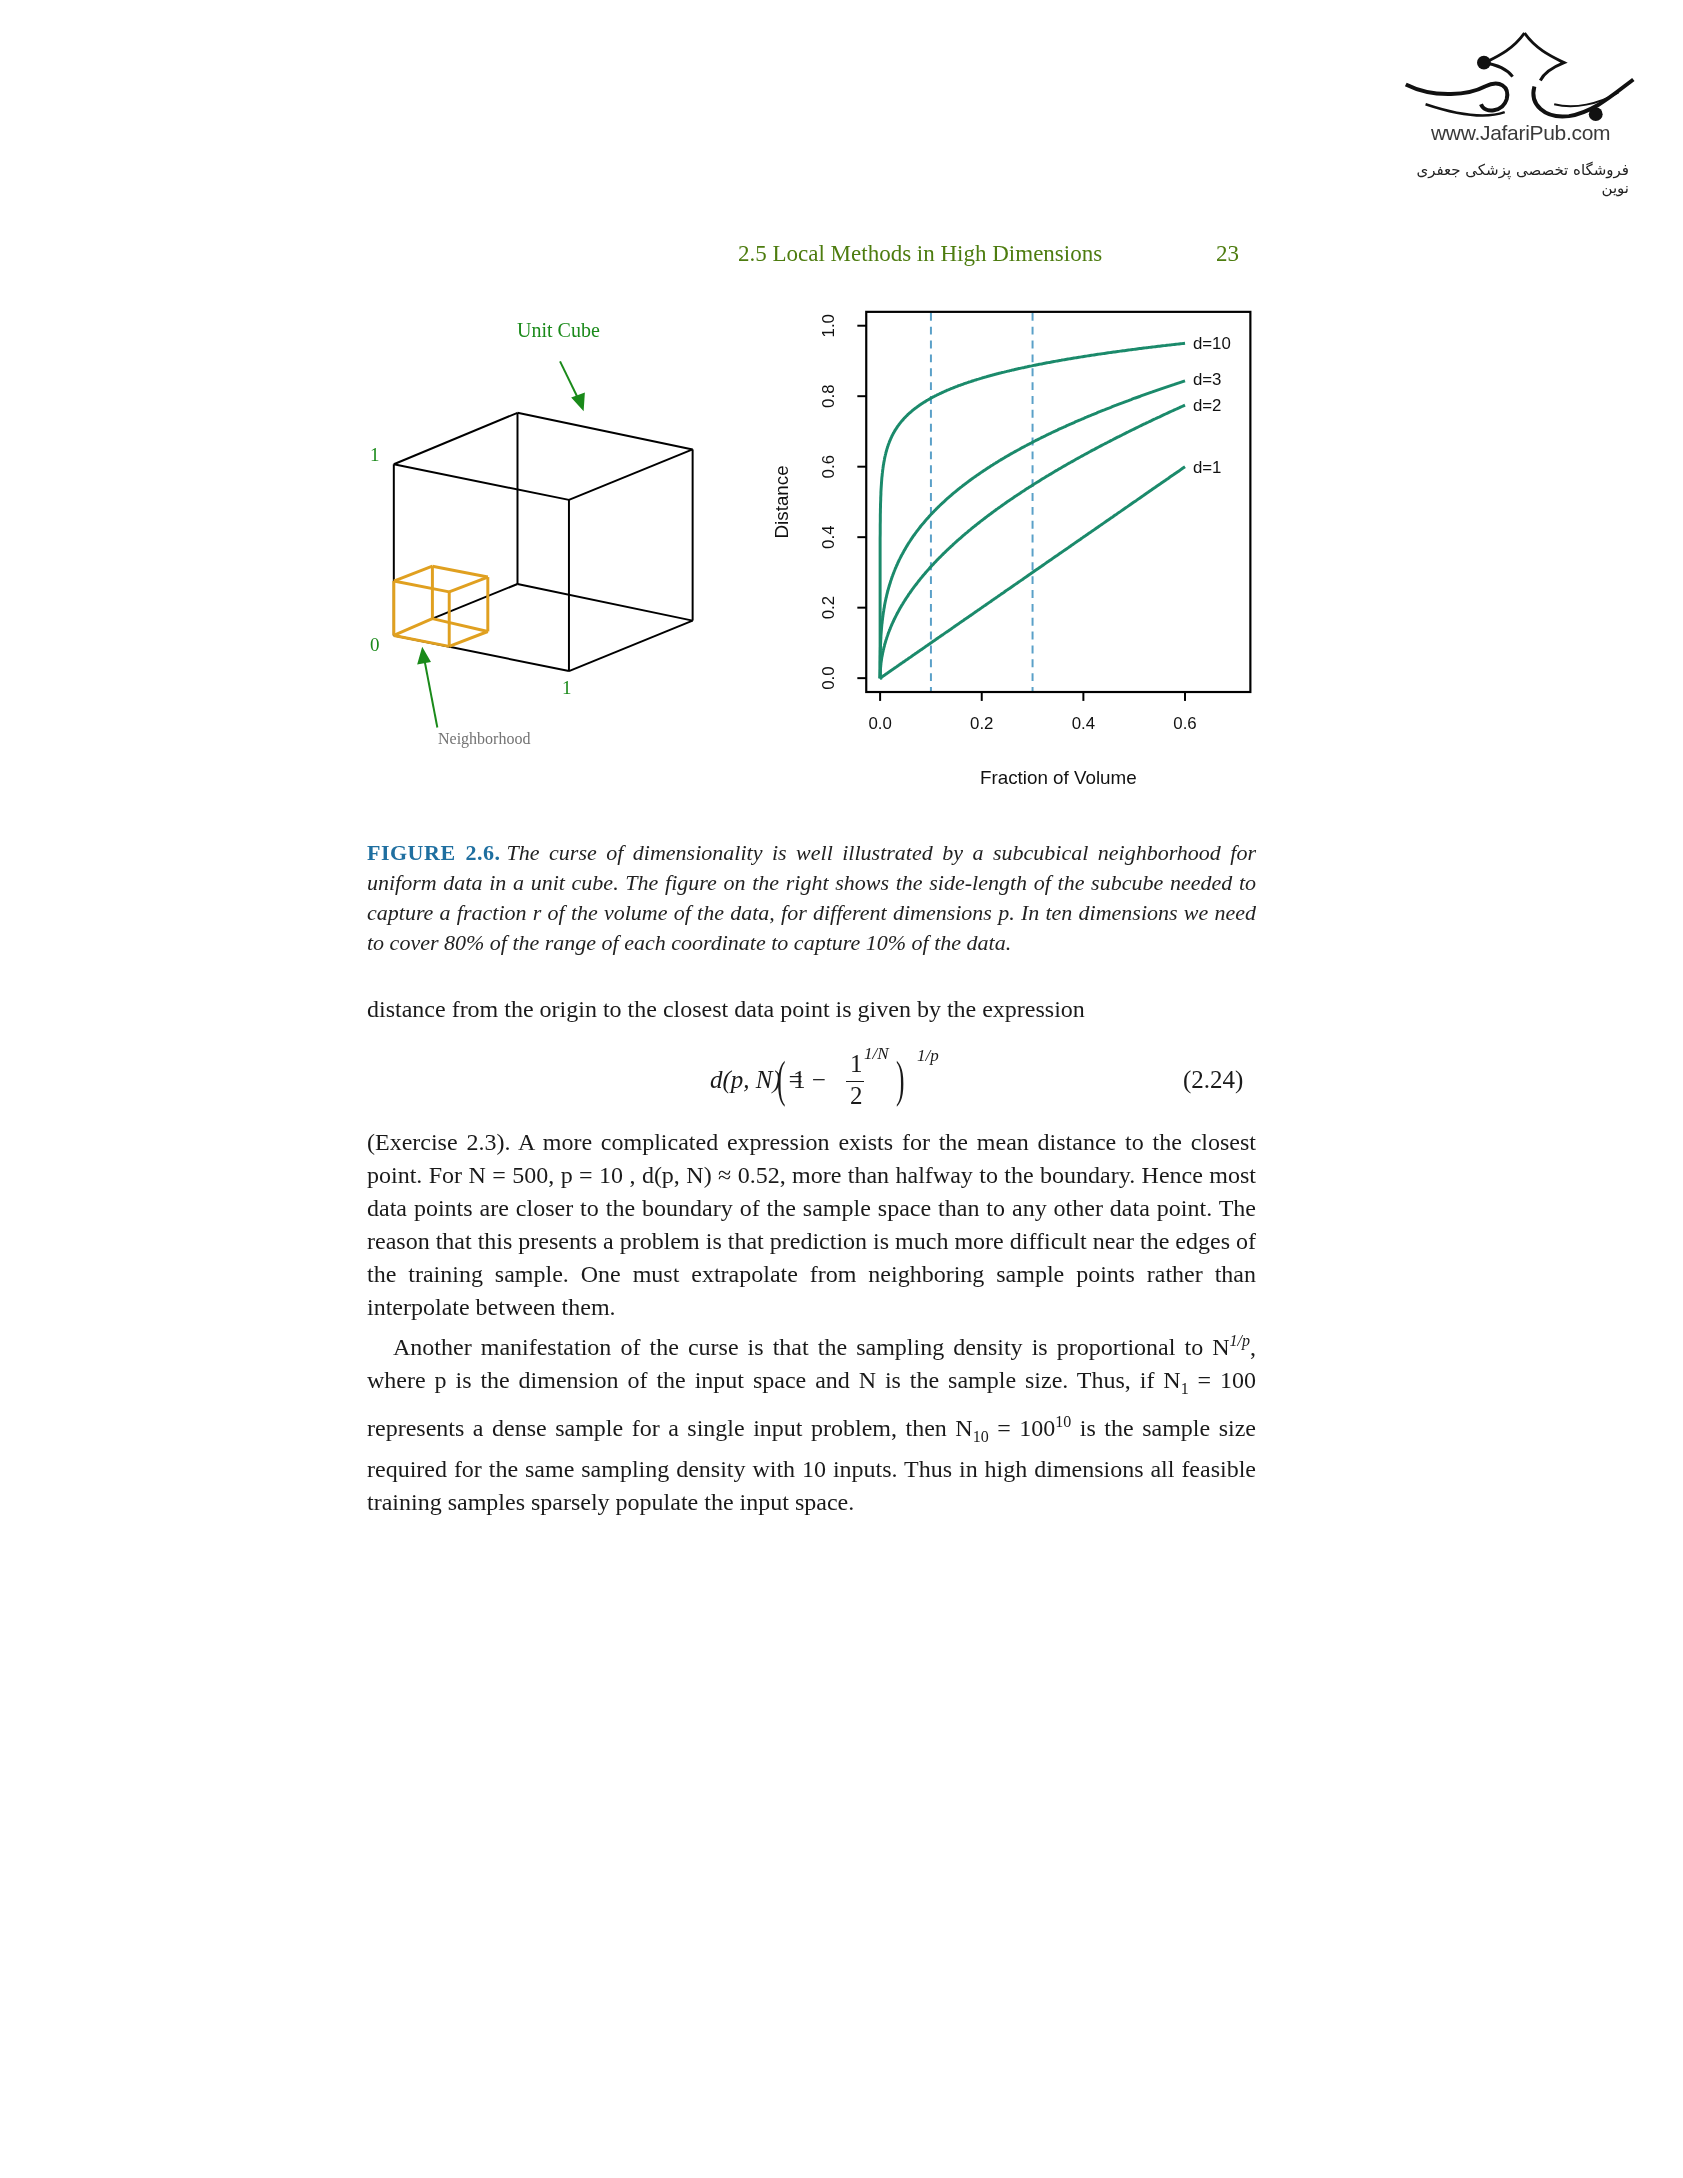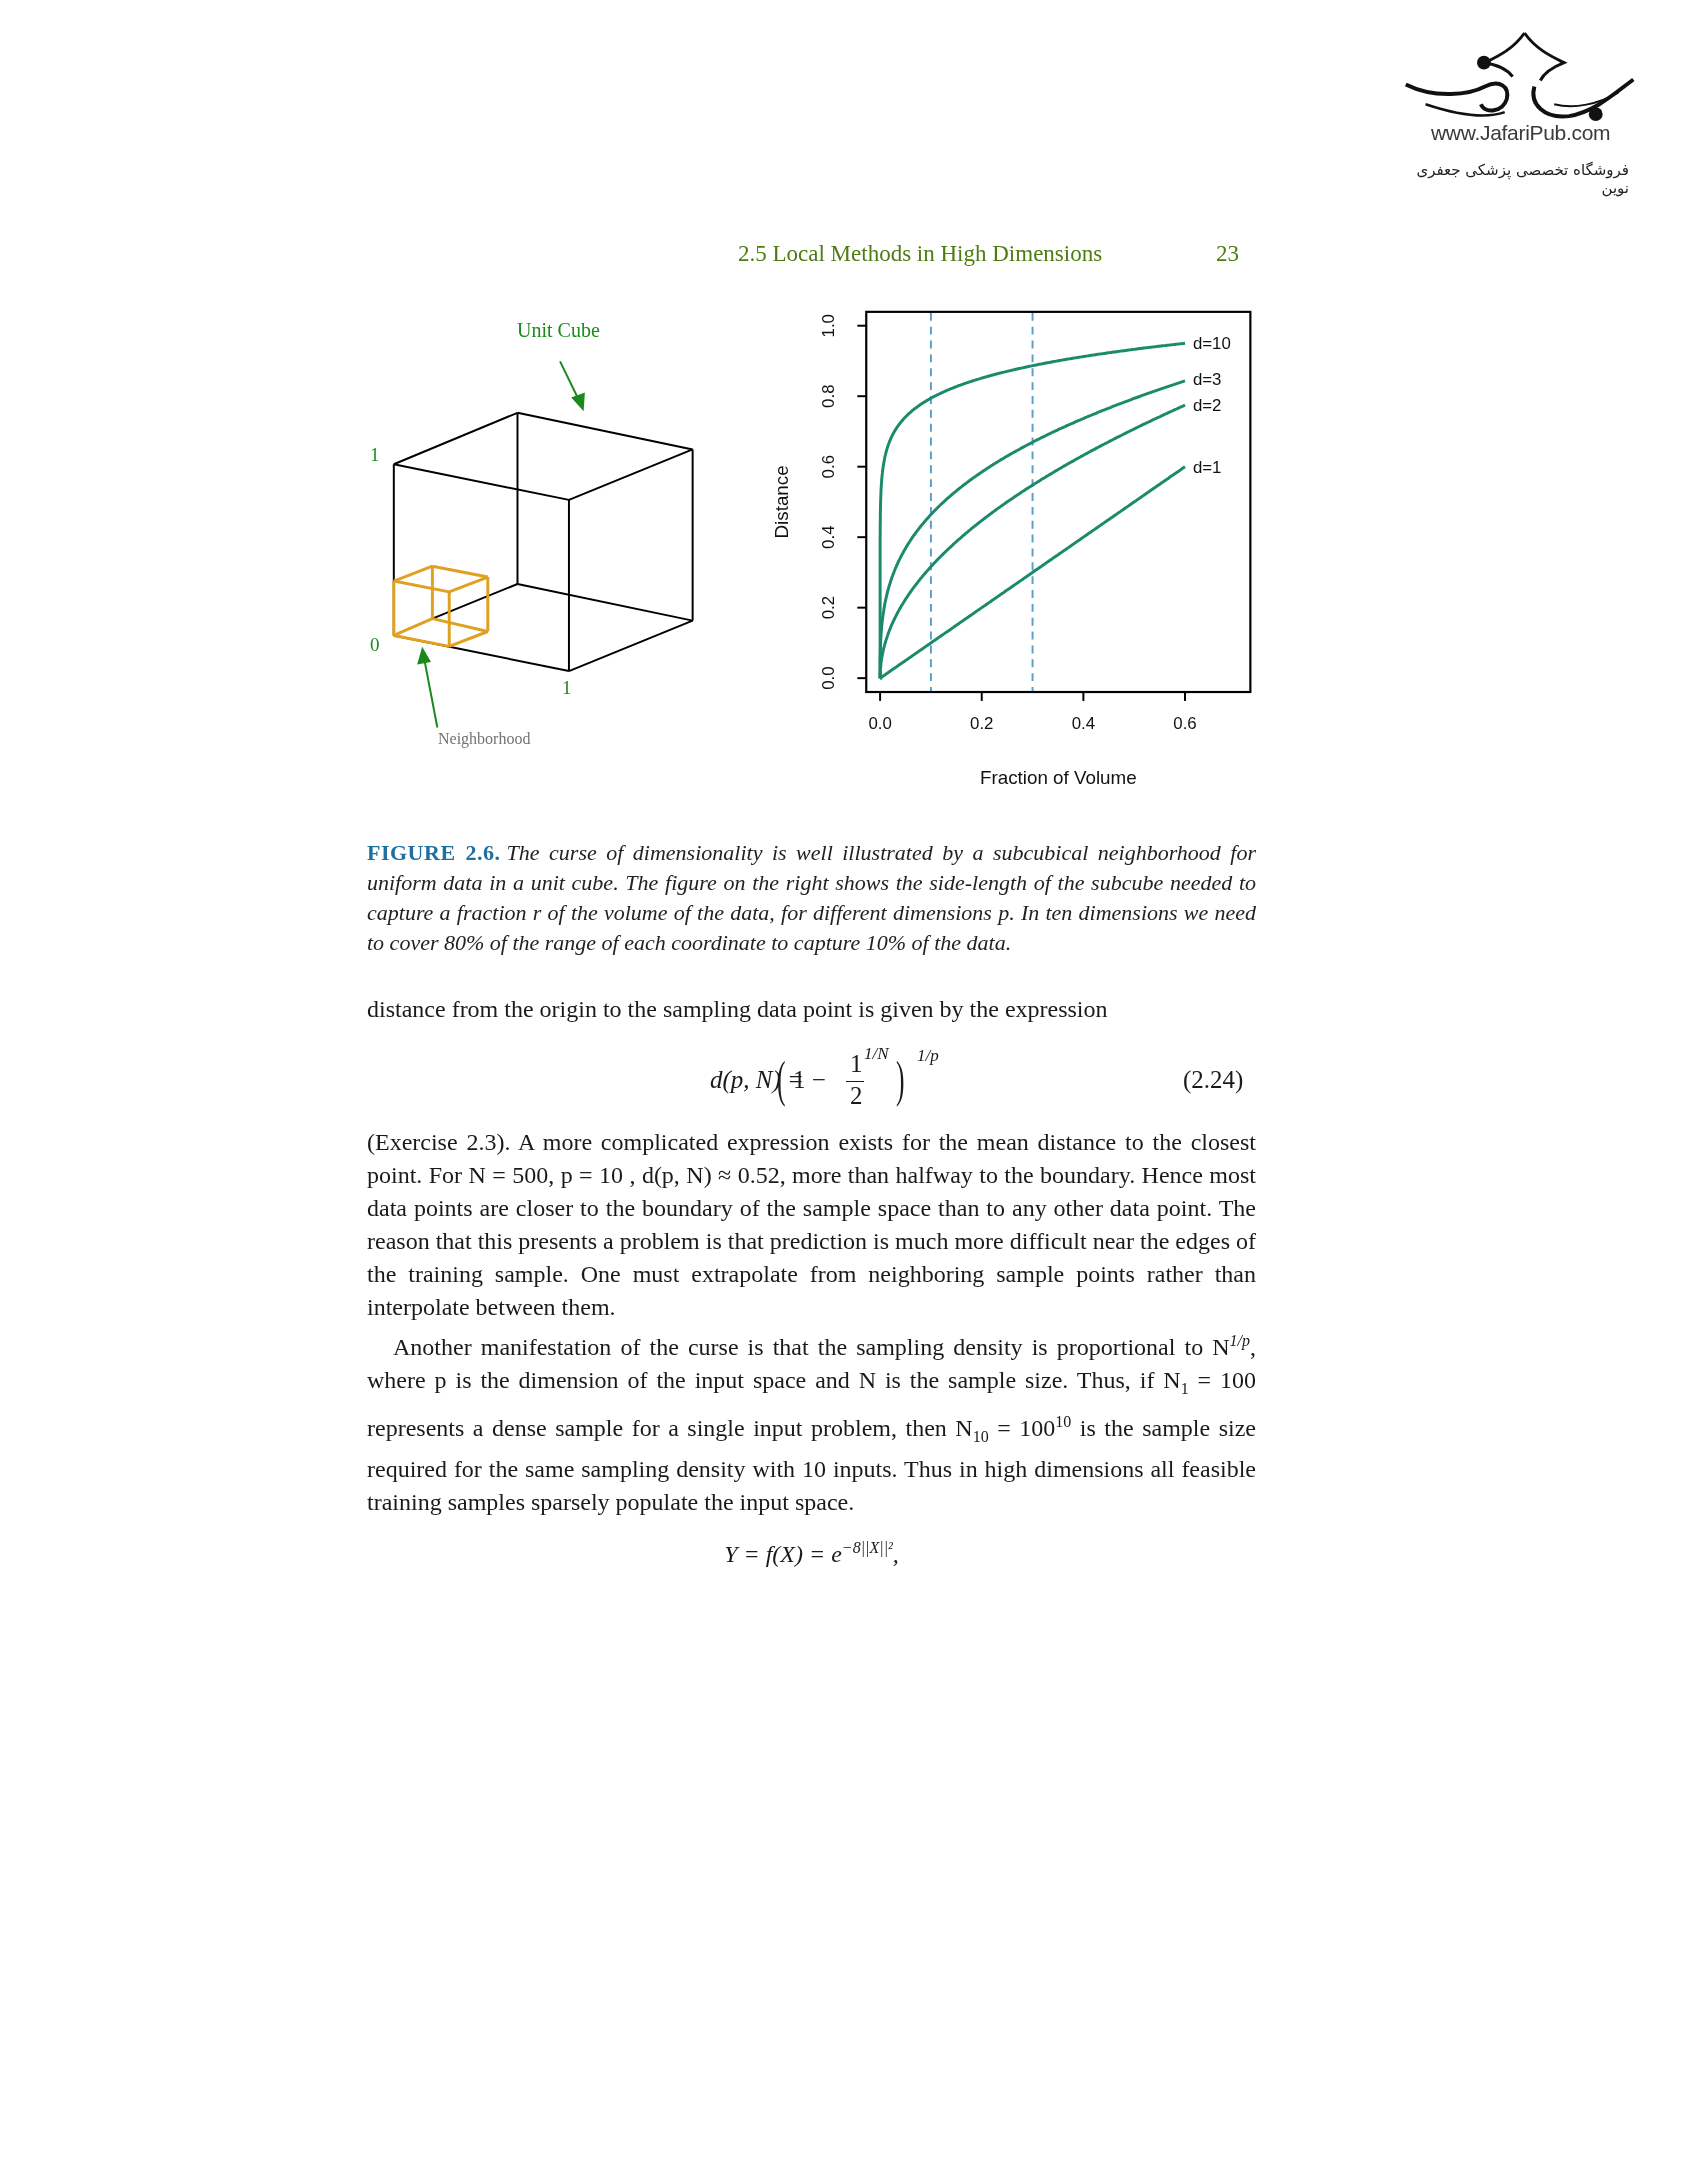--- a/index.html
+++ b/index.html
@@ -130,34 +130,33 @@
     </g>
   <text id="chart-xlabel" x="1069" y="792" text-anchor="middle" font-size="19" fill="#111">Fraction of Volume</text>
   <text id="chart-ylabel" x="0" y="0" text-anchor="middle" font-size="19" fill="#111" transform="translate(796,507) rotate(-90)">Distance</text>
 </svg>
 
 <div class="abs caption" style="left:367px; top:809px; width:889px;">
   <span class="fig-label">FIGURE 2.6.</span><span>The curse of dimensionality is well illustrated by a subcubical neighborhood for uniform data in a unit cube. The figure on the right shows the side-length of the subcube needed to capture a fraction r of the volume of the data, for different dimensions p. In ten dimensions we need to cover 80% of the range of each coordinate to capture 10% of the data.</span>
 </div>
 
 <div class="abs body-text" style="left:367px; top:993px; width:889px;">
-  <p class="para">distance from the origin to the sampling data point is given by the expression</p>
+  <p class="para">distance from the origin to the closest data point is given by the expression</p>
 </div>
 
 <div class="abs eq" style="left:658px; top:1044px; width:356px; height:69px;">
   <span class="abs" style="left:16px; top:22px;margin-left:36px;"><i>d(p, N) = </i></span>
   <span class="abs" style="left:119px; top:6px; font-size:51px; font-weight:100; transform:scaleX(0.5); transform-origin:left;">(</span>
   <span class="abs" style="left:135px; top:22px;">1 −</span>
   <span class="abs" style="left:192px; top:6px;">1</span>
   <span class="abs" style="left:188px; top:37px; width:18px; border-top:1.5px solid #1a1a1a;"></span>
   <span class="abs" style="left:192px; top:38px;">2</span>
   <i class="abs" style="left:206px; top:0px; font-size:17px;">1/N</i>
   <span class="abs" style="left:238px; top:6px; font-size:51px; transform:scaleX(0.5); transform-origin:left;">)</span>
   <i class="abs" style="left:259px; top:2px; font-size:17px;">1/p</i>
 </div>
 <div class="abs eq-num" style="left:1183px; top:1066px;">(2.24)</div>
 
 <div class="abs body-text" style="left:367px; top:1126px; width:889px;">
   <p class="para">(Exercise 2.3). A more complicated expression exists for the mean distance to the closest point. For N = 500, p = 10 , d(p, N) ≈ 0.52, more than halfway to the boundary. Hence most data points are closer to the boundary of the sample space than to any other data point. The reason that this presents a problem is that prediction is much more difficult near the edges of the training sample. One must extrapolate from neighboring sample points rather than interpolate between them.</p>
   <p class="para indent"><span>Another manifestation of the curse is that the sampling density is proportional to N</span><sup style="font-size:16px; font-style:italic;">1/p</sup><span>, where p is the dimension of the input space and N is the sample size. Thus, if N</span><sub style="font-size:16px;">1</sub><span> = 100 represents a dense sample for a single input problem, then N</span><sub style="font-size:16px;">10</sub><span> = 100</span><sup style="font-size:16px;">10</sup><span> is the sample size required for the same sampling density with 10 inputs. Thus in high dimensions all feasible training samples sparsely populate the input space.</span></p>
-  <div style="text-align:center; margin:12px 0 10px 0; font-style:italic;"><span>Y = f(X) = e</span><sup style="font-size:16px;">−8||X||²</sup><span>,</span></div>
 </div>
 
 
 </body></html>

